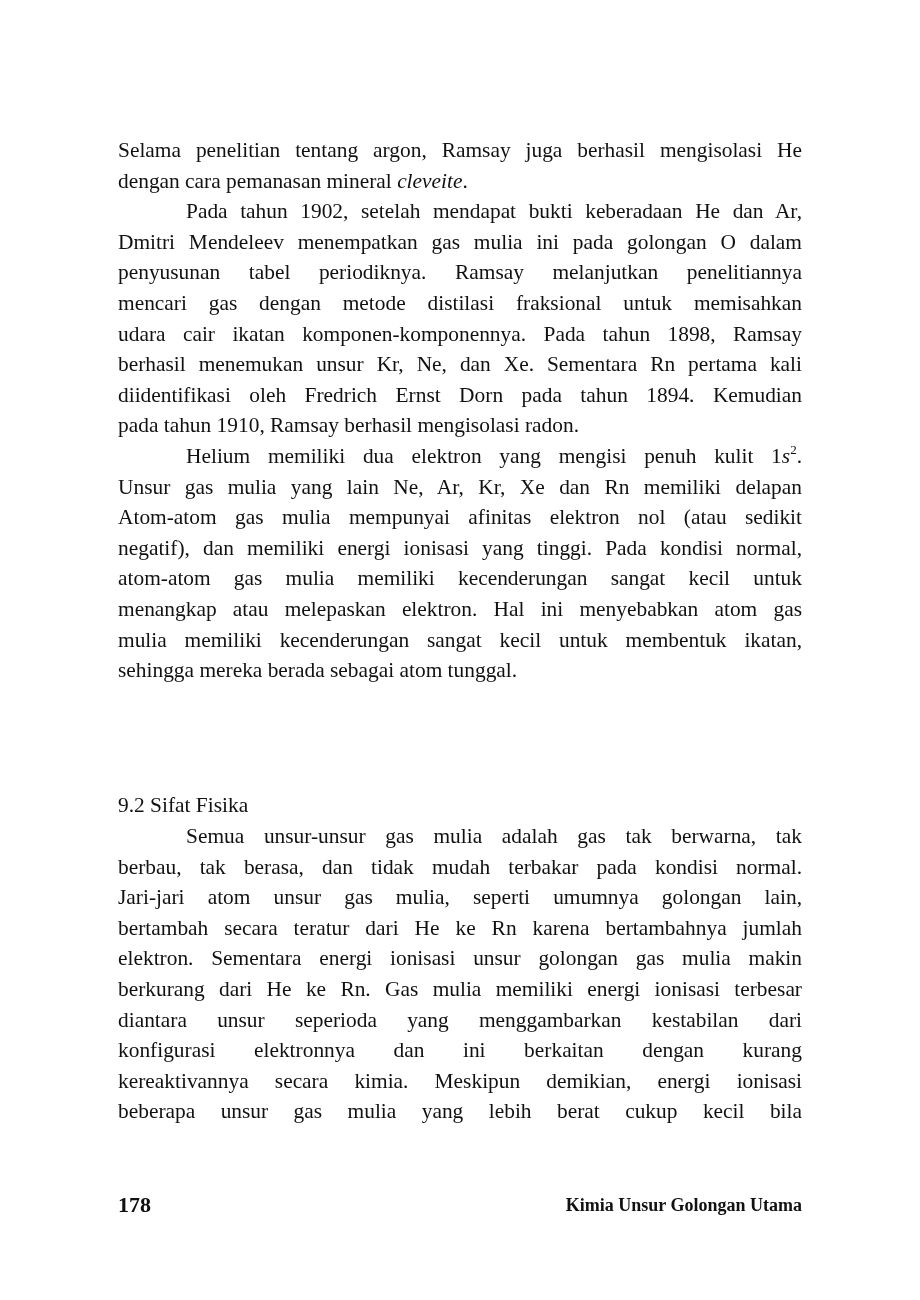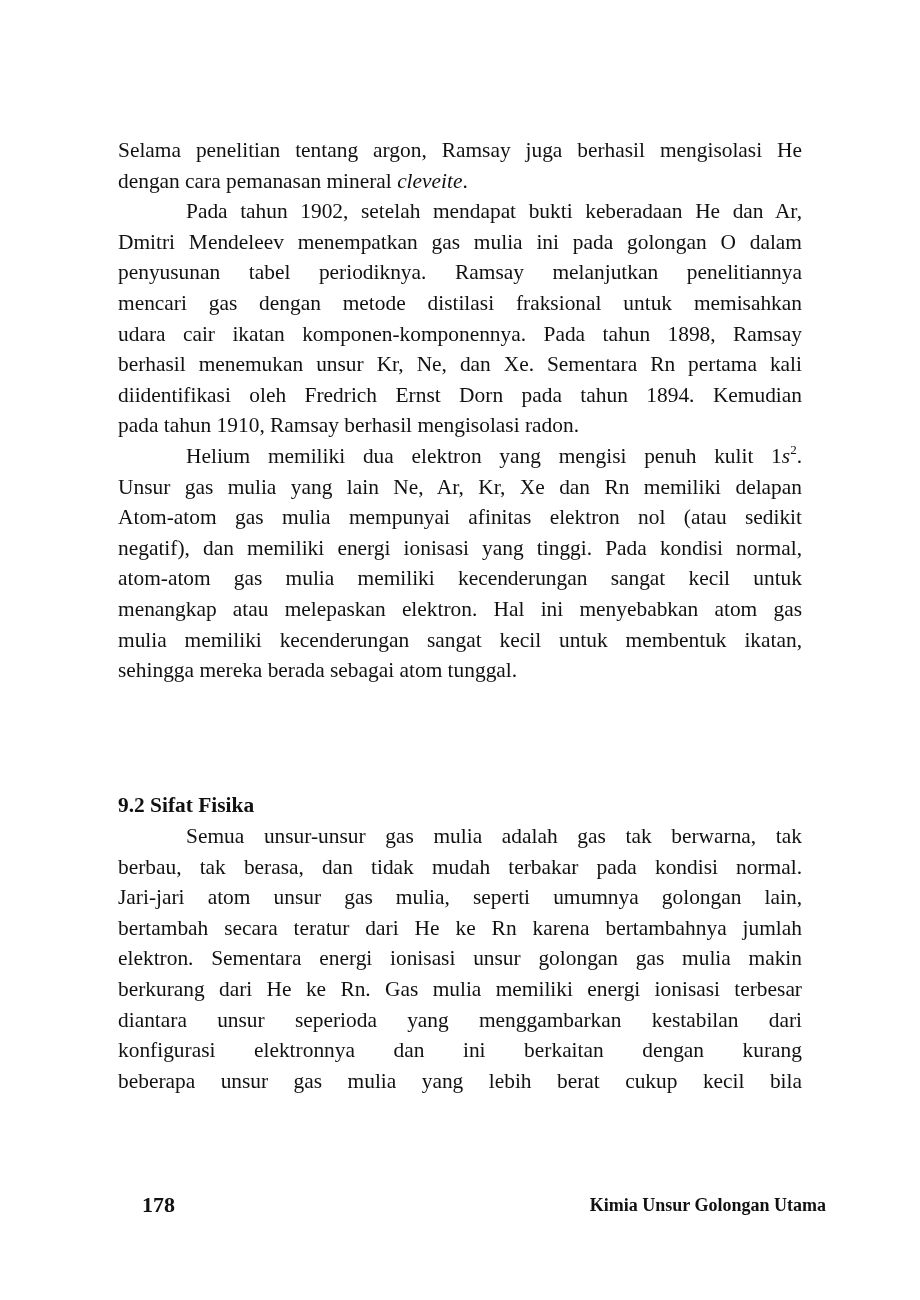--- a/index.html
+++ b/index.html
@@ -33,42 +33,41 @@
       text-align-last: left;
     }
     .line.indent {
       padding-left: 68px;
     }
     .section-heading {
       position: absolute;
       left: 118px;
       top: 790px;
       font-size: 21.4px;
-      font-weight: bold;
+      font-weight: normal;
       line-height: 30px;
     }
     .section-body {
       position: absolute;
       left: 118px;
       top: 821px;
       width: 684px;
     }
     sup {
       font-size: 13px;
       line-height: 0;
       vertical-align: 9px;
     }
     .footer {
       position: absolute;
       left: 118px;
       top: 1190px;
       width: 684px;
       height: 30px;
       line-height: 30px;
-      margin-left: 24px;
     }
     .page-number {
       position: absolute;
       left: 0;
       top: 0;
       font-weight: bold;
       font-size: 22px;
     }
     .running-title {
       position: absolute;
@@ -115,19 +114,20 @@
 
 <div class="section-body">
   <div class="line indent">Semua unsur-unsur gas mulia adalah gas tak berwarna, tak</div>
   <div class="line">berbau,  tak berasa, dan tidak mudah terbakar pada kondisi normal.</div>
   <div class="line">Jari-jari atom unsur gas mulia, seperti umumnya golongan lain,</div>
   <div class="line">bertambah secara teratur dari He ke Rn karena bertambahnya jumlah</div>
   <div class="line">elektron. Sementara energi ionisasi unsur golongan gas mulia makin</div>
   <div class="line">berkurang dari He ke Rn. Gas mulia memiliki energi ionisasi terbesar</div>
   <div class="line">diantara unsur seperioda yang menggambarkan  kestabilan dari</div>
   <div class="line">konfigurasi elektronnya dan ini berkaitan dengan kurang</div>
+  <div class="line">kereaktivannya secara kimia. Meskipun demikian, energi ionisasi</div>
   <div class="line">beberapa unsur gas mulia yang lebih berat cukup kecil bila</div>
 </div>
 
 <div class="footer">
   <span class="page-number">178</span>
   <span class="running-title">Kimia Unsur Golongan Utama</span>
 </div>
 
 </body></html>

